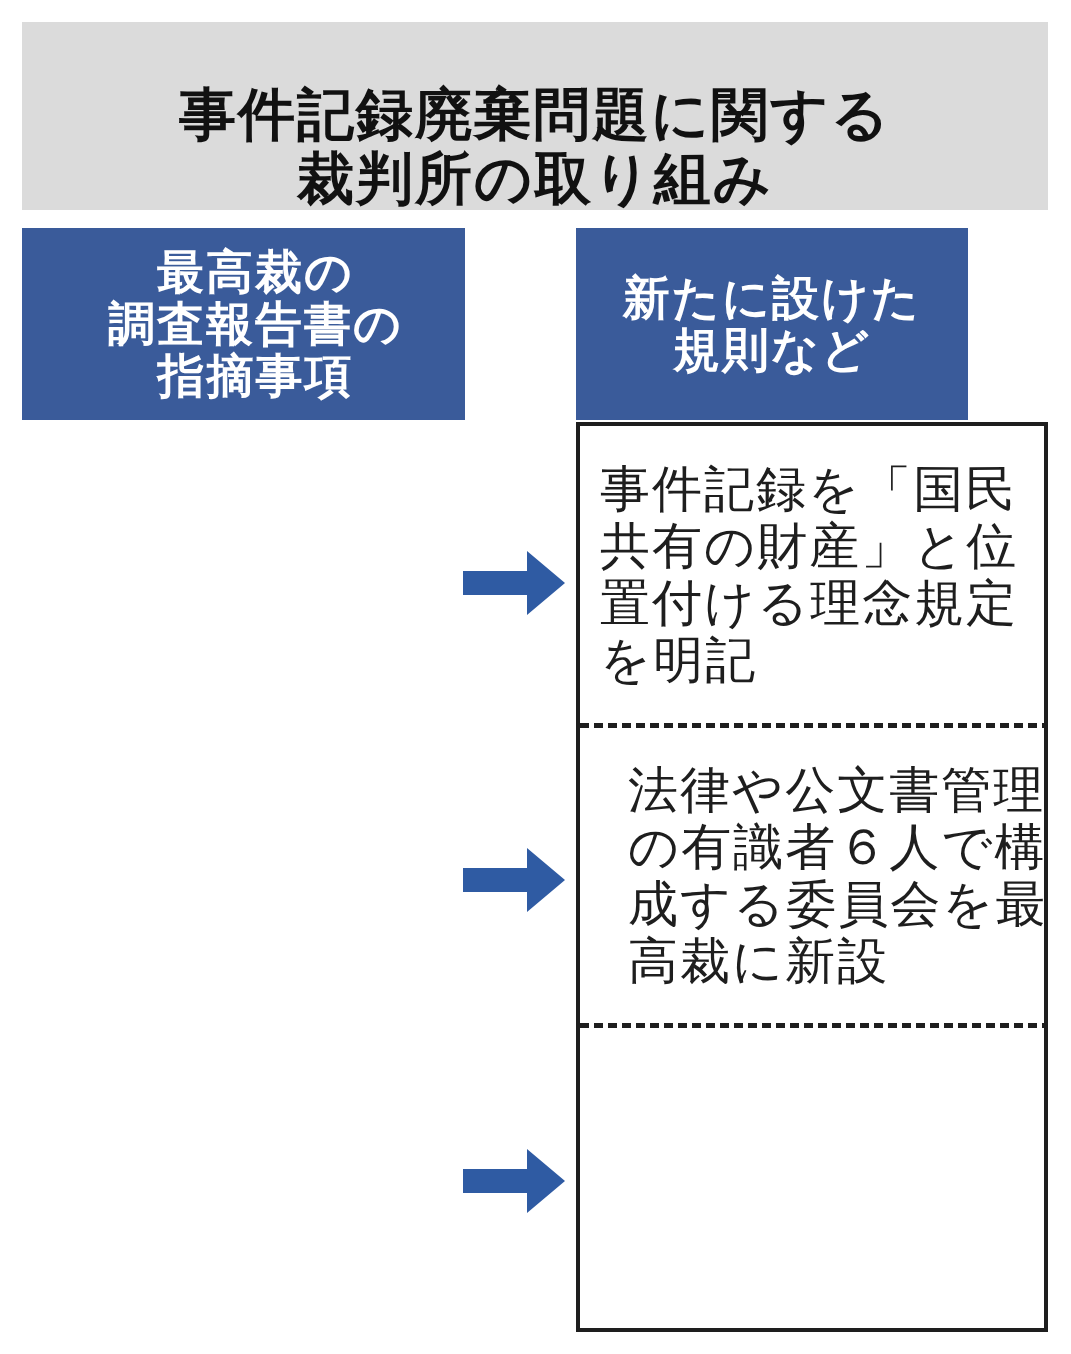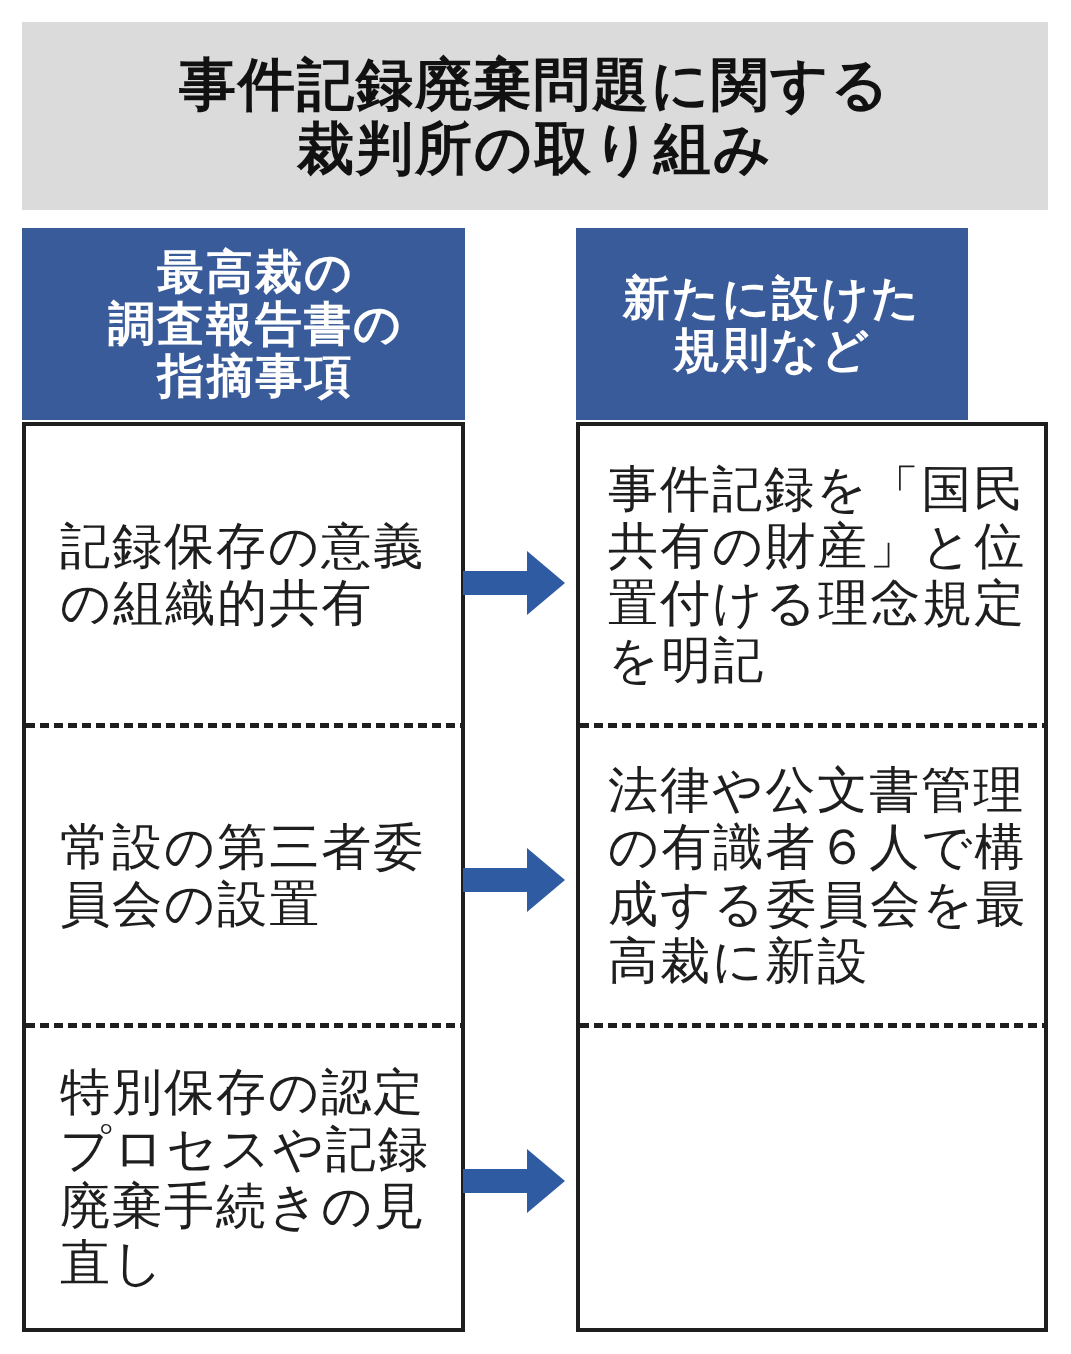--- a/index.html
+++ b/index.html
@@ -17,21 +17,21 @@
     background: #ffffff;
     overflow: hidden;
     font-family: "Liberation Sans", sans-serif;
     color: var(--ink);
   }
   .banner {
     position: absolute;
     left: 22px; top: 22px;
     width: 1026px; height: 188px;
     background: var(--banner-gray);
-    display: flex; align-items: center; justify-content: center;
+    display: flex; align-items: flex-end; justify-content: center;
   }
   .title {
     font-weight: bold;
     font-size: 57px;
     line-height: 64px;
     letter-spacing: 2px;
     text-align: center;
     white-space: pre;
     color: #111111;
   }
@@ -56,36 +56,36 @@
     position: absolute;
     top: 422px; height: 910px;
     background: #ffffff;
     border: 4px solid var(--ink);
     display: flex; flex-direction: column;
   }
   .box-left  { left: 22px;  width: 443px; }
   .box-right { left: 576px; width: 472px; }
   .row { display: flex; align-items: center; flex: none; }
   .row-1 { height: 297px; }
-  .row-2 { height: 295px; }
+  .row-2 { height: 295px; padding-left: 28px; }
   .row-3 { height: 300px; }
   .sep {
     flex: none;
     height: 5px;
     background: repeating-linear-gradient(90deg, var(--ink) 0 9px, transparent 9px 14px);
   }
   .cell {
     font-size: 50px;
     line-height: 57px;
     letter-spacing: 2px;
     white-space: pre;
     color: var(--ink);
   }
   .box-left  .cell { padding-left: 34px; }
-  .box-right .cell { padding-left: 20px; margin-left: 8px; }
+  .box-right .cell { padding-left: 20px; }
   .arrow {
     position: absolute;
     left: 463px;
     width: 102px; height: 64px;
     display: flex; align-items: center;
   }
   .arrow .shaft { width: 64px; height: 24px; background: var(--arrow-blue); }
   .arrow .head  {
     width: 0; height: 0;
     border-left: 38px solid var(--arrow-blue);
@@ -110,38 +110,20 @@
     <div class="hdr-text">最高裁の
 調査報告書の
 指摘事項</div>
   </div>
 
   <div class="hdr hdr-right">
     <div class="hdr-text">新たに設けた
 規則など</div>
   </div>
 
-  <div class="box box-left">
-    <div class="row row-1">
-      <div class="cell">記録保存の意義
-の組織的共有</div>
-    </div>
-    <div class="sep"></div>
-    <div class="row row-2">
-      <div class="cell">常設の第三者委
-員会の設置</div>
-    </div>
-    <div class="sep"></div>
-    <div class="row row-3">
-      <div class="cell">特別保存の認定
-プロセスや記録
-廃棄手続きの見
-直し</div>
-    </div>
-  </div>
 
   <div class="box box-right">
     <div class="row row-1">
       <div class="cell">事件記録を「国民
 共有の財産」と位
 置付ける理念規定
 を明記</div>
     </div>
     <div class="sep"></div>
     <div class="row row-2">

